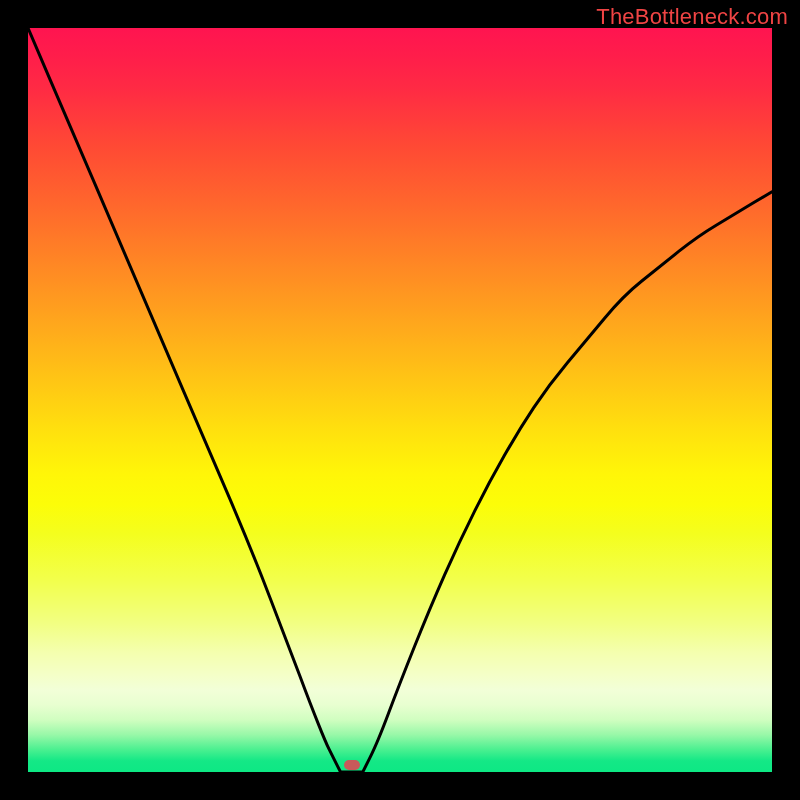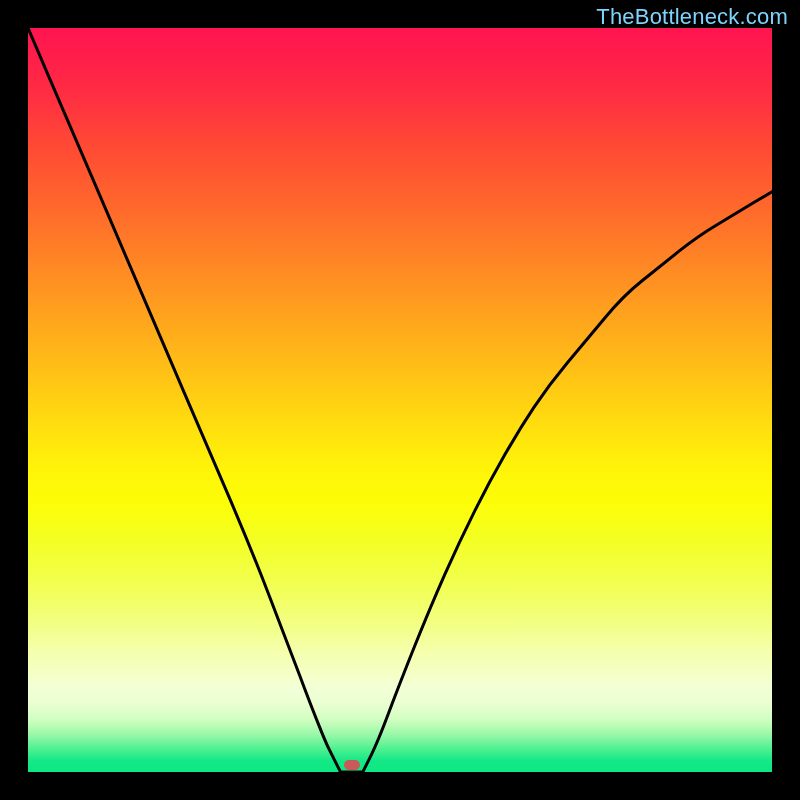--- a/index.html
+++ b/index.html
@@ -70,21 +70,21 @@
     width: 16px;
     height: 10px;
     border-radius: 5px;
     background: #c85a5a;
     transform: translate(-50%, -50%);
   }
   .watermark {
     position: absolute;
     top: 4px;
     right: 12px;
-    color: #7dd3fc;
+    color: #ef4444;
     font-size: 22px;
     font-weight: 400;
     letter-spacing: 0.2px;
   }
 </style>
 </head>
 <body>
 
 <div class="frame">
   <div class="watermark">TheBottleneck.com</div>

